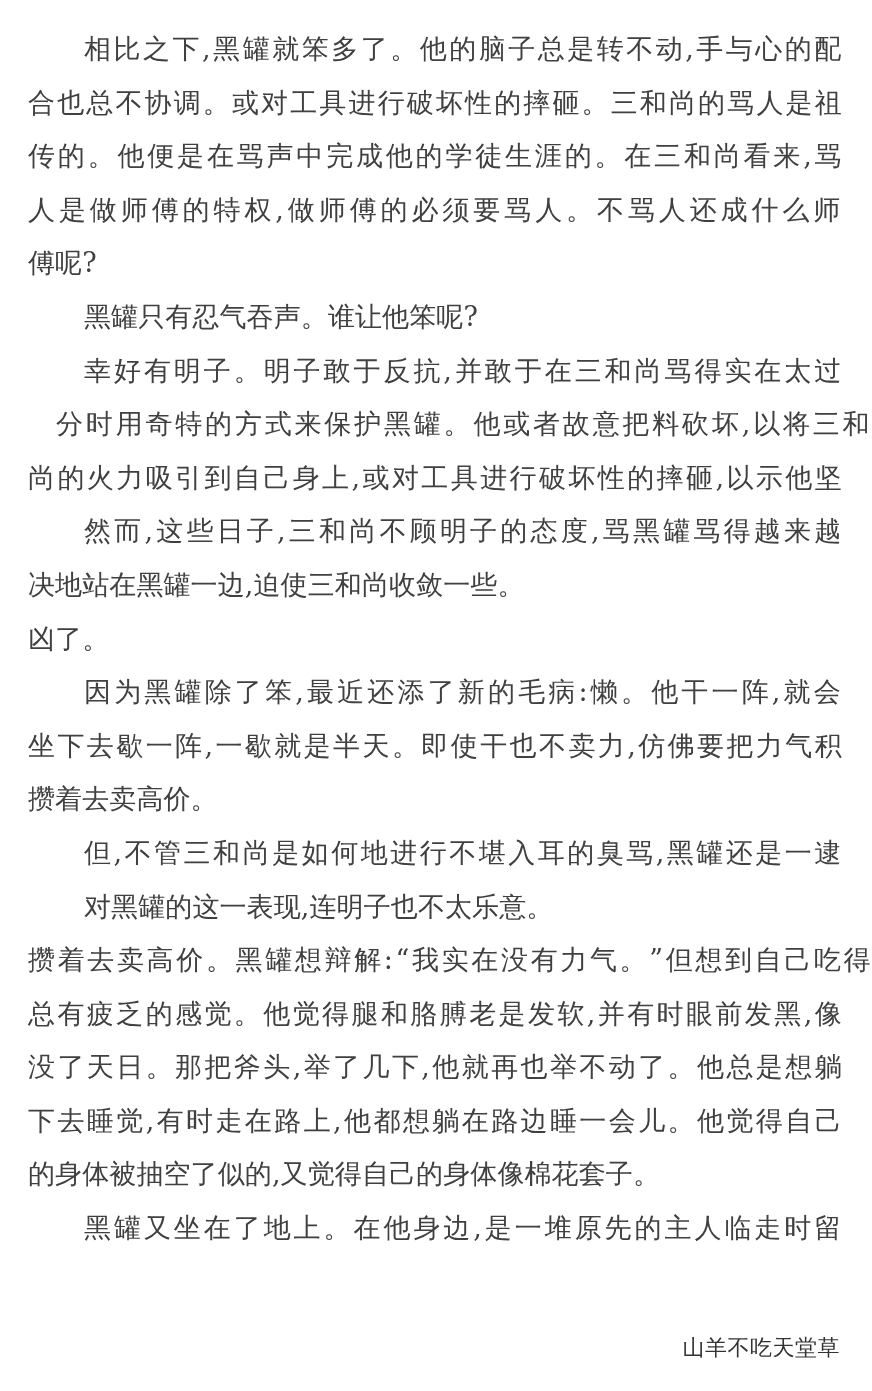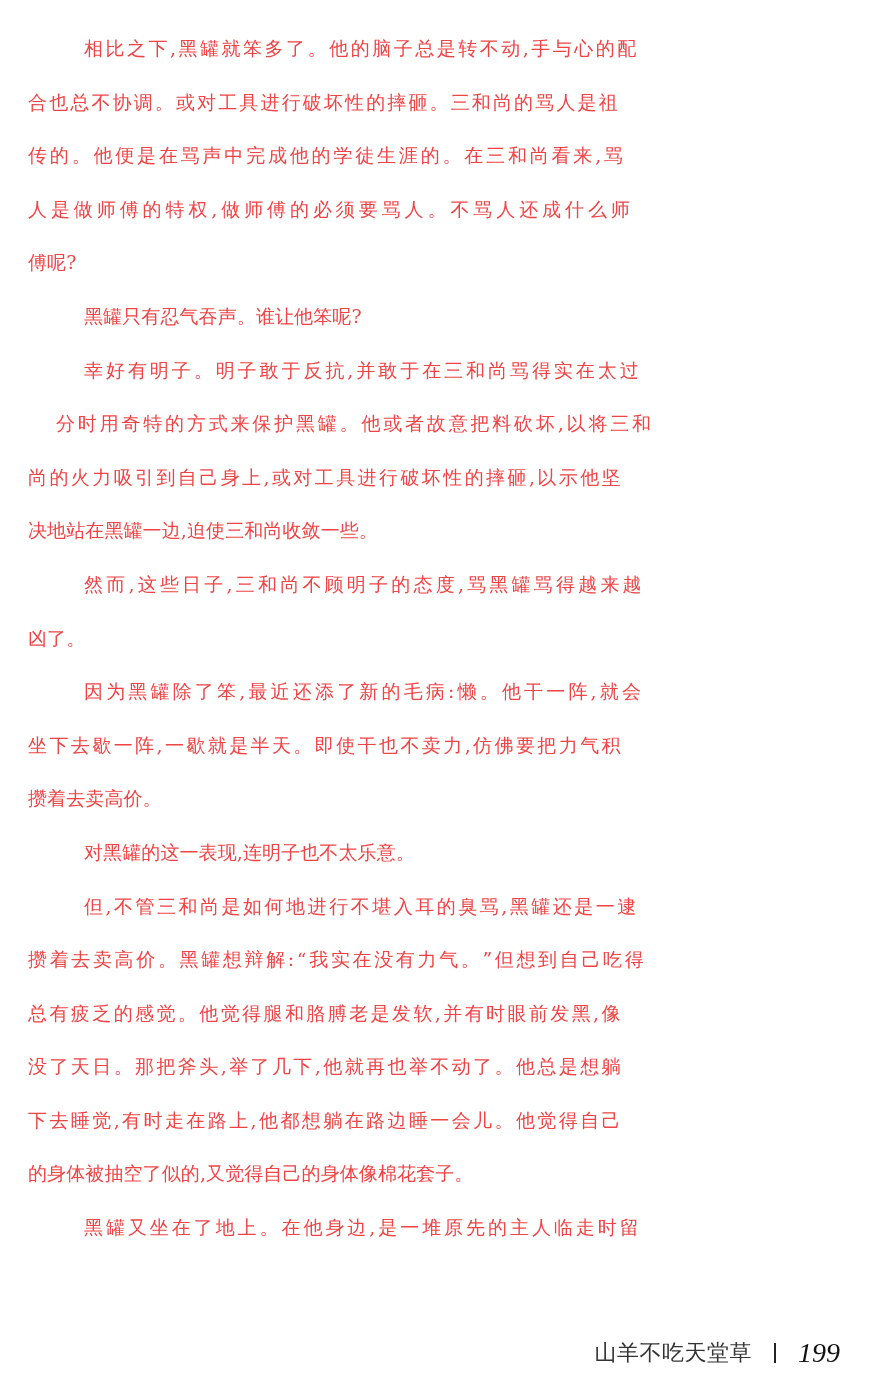--- a/index.html
+++ b/index.html
@@ -1,52 +1,52 @@
 <!DOCTYPE html>
 <html><head>
 <meta charset="utf-8">
 <style>
   html, body { margin: 0; padding: 0; background: #ffffff; }
   body { width: 872px; height: 1391px; position: relative; overflow: hidden; }
   .page {
     position: absolute; left: 28px; top: 22px; width: 816px;
     font-family: "DejaVu Serif", "Liberation Serif", serif;
-    font-size: 19px; line-height: 53.6px; color: #ef4444;
+    font-size: 27px; line-height: 53.6px; color: #404040;
     letter-spacing: 0.1px;
   }
   .line { display: block; white-space: nowrap; height: 53.6px; overflow: visible; }
   .footer {
     position: absolute; top: 1333px; right: 32px; height: 40px;
-    display: flex; align-items: center; gap: 14px; color: #222;
+    display: flex; align-items: center; gap: 14px; color: #222; flex-direction: column;
   }
   .footer .title { font-family: "DejaVu Sans", "Liberation Sans", sans-serif; font-size: 22px; letter-spacing: 0.5px; color: #333; }
   .footer .sep { width: 2px; height: 20px; background: #222; margin: 0 8px; }
   .footer .num { font-family: "Liberation Serif", "DejaVu Serif", serif; font-style: italic; font-size: 28px; color: #111; }
 </style>
 </head>
 <body>
 
 <div class="page">
   <span class="line" style="padding-left: 56px; display: block; letter-spacing: 2.50741px;">相比之下,黑罐就笨多了。他的脑子总是转不动,手与心的配</span>
   <span class="line" style="display: block; letter-spacing: 2.13571px;">合也总不协调。或对工具进行破坏性的摔砸。三和尚的骂人是祖</span>
   <span class="line" style="display: block; letter-spacing: 2.81429px;">传的。他便是在骂声中完成他的学徒生涯的。在三和尚看来,骂</span>
   <span class="line" style="display: block; letter-spacing: 3.91481px;">人是做师傅的特权,做师傅的必须要骂人。不骂人还成什么师</span>
   <span class="line">傅呢?</span>
   <span class="line" style="padding-left:56px">黑罐只有忍气吞声。谁让他笨呢?</span>
   <span class="line" style="padding-left: 56px; display: block; letter-spacing: 2.94615px;">幸好有明子。明子敢于反抗,并敢于在三和尚骂得实在太过</span>
   <span class="line" style="display: block; letter-spacing: 2.81429px; margin-left: 28px;">分时用奇特的方式来保护黑罐。他或者故意把料砍坏,以将三和</span>
   <span class="line" style="display: block; letter-spacing: 2.41034px;">尚的火力吸引到自己身上,或对工具进行破坏性的摔砸,以示他坚</span>
+  <span class="line" style="padding-left: 56px; display: block; letter-spacing: 3.21111px;">然而,这些日子,三和尚不顾明子的态度,骂黑罐骂得越来越</span>
   <span class="line">决地站在黑罐一边,迫使三和尚收敛一些。</span>
-  <span class="line" style="padding-left: 56px; display: block; letter-spacing: 3.21111px;">然而,这些日子,三和尚不顾明子的态度,骂黑罐骂得越来越</span>
   <span class="line">凶了。</span>
   <span class="line" style="padding-left: 56px; display: block; letter-spacing: 3.17407px;">因为黑罐除了笨,最近还添了新的毛病:懒。他干一阵,就会</span>
   <span class="line" style="display: block; letter-spacing: 2.41034px;">坐下去歇一阵,一歇就是半天。即使干也不卖力,仿佛要把力气积</span>
   <span class="line">攒着去卖高价。</span>
+  <span class="line" style="padding-left: 56px; display: block; letter-spacing: 2.50741px;">但,不管三和尚是如何地进行不堪入耳的臭骂,黑罐还是一逮</span>
   <span class="line" style="padding-left:56px">对黑罐的这一表现,连明子也不太乐意。</span>
-  <span class="line" style="padding-left: 56px; display: block; letter-spacing: 2.50741px;">但,不管三和尚是如何地进行不堪入耳的臭骂,黑罐还是一逮</span>
   <span class="line" style="display: block; letter-spacing: 2.65172px;">攒着去卖高价。黑罐想辩解:“我实在没有力气。”但想到自己吃得</span>
   <span class="line" style="display: block; letter-spacing: 2.41034px;">总有疲乏的感觉。他觉得腿和胳膊老是发软,并有时眼前发黑,像</span>
   <span class="line" style="display: block; letter-spacing: 2.41034px;">没了天日。那把斧头,举了几下,他就再也举不动了。他总是想躺</span>
   <span class="line" style="display: block; letter-spacing: 2.41034px;">下去睡觉,有时走在路上,他都想躺在路边睡一会儿。他觉得自己</span>
   <span class="line">的身体被抽空了似的,又觉得自己的身体像棉花套子。</span>
   <span class="line" style="padding-left: 56px; display: block; letter-spacing: 2.94615px;">黑罐又坐在了地上。在他身边,是一堆原先的主人临走时留</span>
 </div>
 
 <div class="footer">
   <span class="title">山羊不吃天堂草</span>

